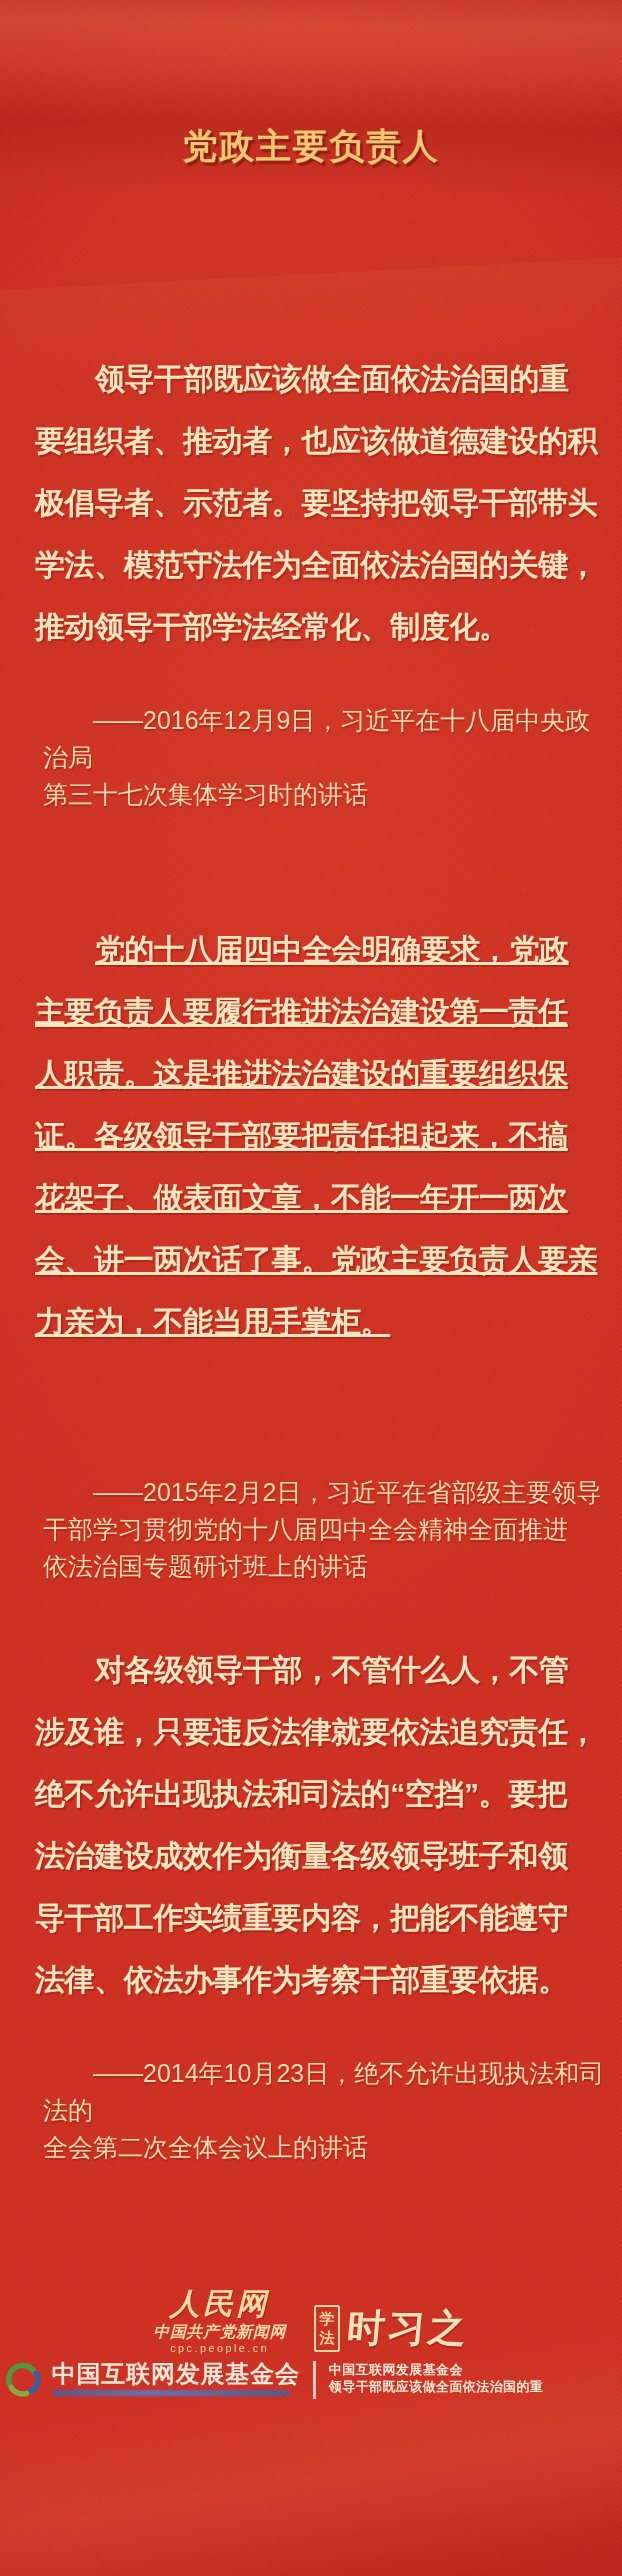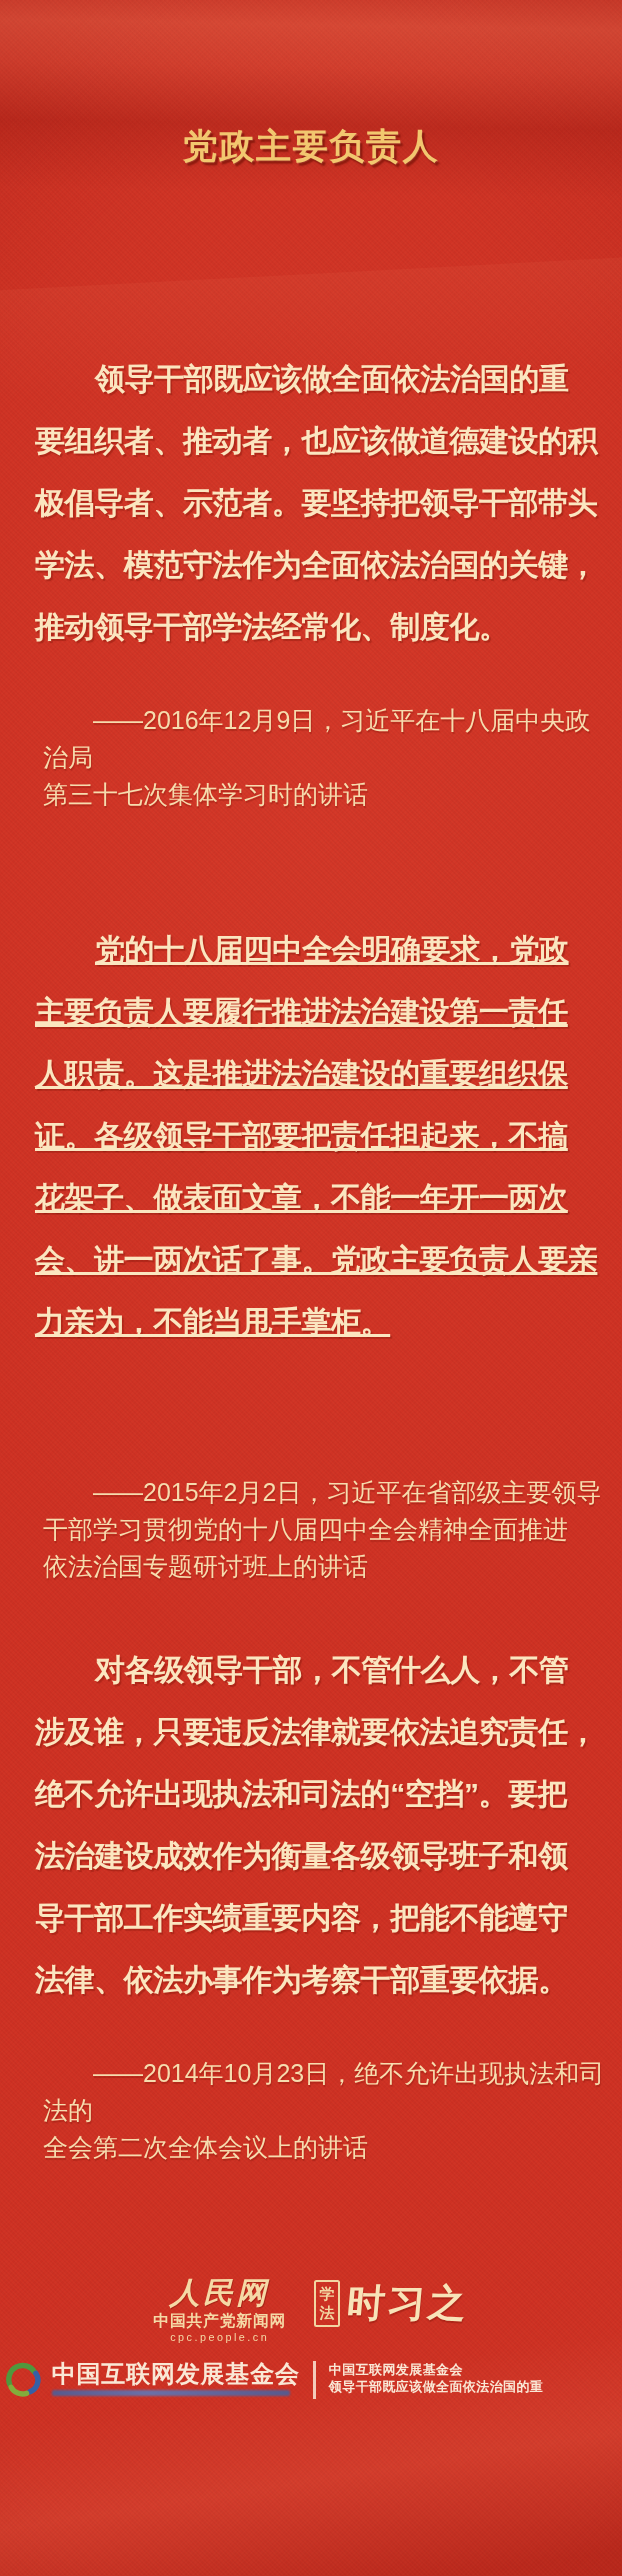--- a/index.html
+++ b/index.html
@@ -71,30 +71,30 @@
     font-size:25px;line-height:37px;font-weight:normal;
     color:#f6dcae;
     text-shadow:0.8px 1.7px 0.8px rgba(120,18,6,.30);
   }
   .a1{top:694px;}
   .a2{top:1466px;}
   .a3{top:2047px;}
   
   .brand-row{
     position:absolute;top:2278px;left:0;width:622px;height:76px;
-    display:flex;justify-content:center;align-items:flex-start;gap:28px;
+    display:flex;justify-content:center;align-items:flex-end;gap:28px;
     color:#f5d9a6;
   }
   .people-net{text-align:center;line-height:1;}
   .pn-script{
     font-size:30px;font-weight:bold;font-style:italic;letter-spacing:3.3px;
     display:block;margin-bottom:5px;
     text-shadow:0.8px 0.8px 0 rgba(120,18,6,.4);
   }
-  .pn-sub{display:block;font-size:15.8px;font-weight:bold;letter-spacing:0.8px;margin-bottom:3.3px;}
+  .pn-sub{display:block;font-size:15.8px;font-weight:bold;letter-spacing:0.8px;margin-bottom:3.3px;font-style:italic;}
   .pn-domain{display:block;font-size:10.8px;letter-spacing:2.5px;}
   .shixizhi{display:flex;align-items:center;gap:7.5px;}
   .sxz-seal{
     width:21.6px;height:43px;border:2.5px solid #f2d6a2;border-radius:2.5px;
     display:flex;flex-direction:column;align-items:center;justify-content:center;gap:0.8px;
     font-size:15px;font-weight:bold;color:#f2d6a2;line-height:1.2;
   }
   .sxz-word{
     font-size:38px;font-weight:900;color:#f8e3b8;transform:skewX(-5deg);
     letter-spacing:2.5px;text-shadow:0.8px 1.7px 0.8px rgba(120,18,6,.35);

